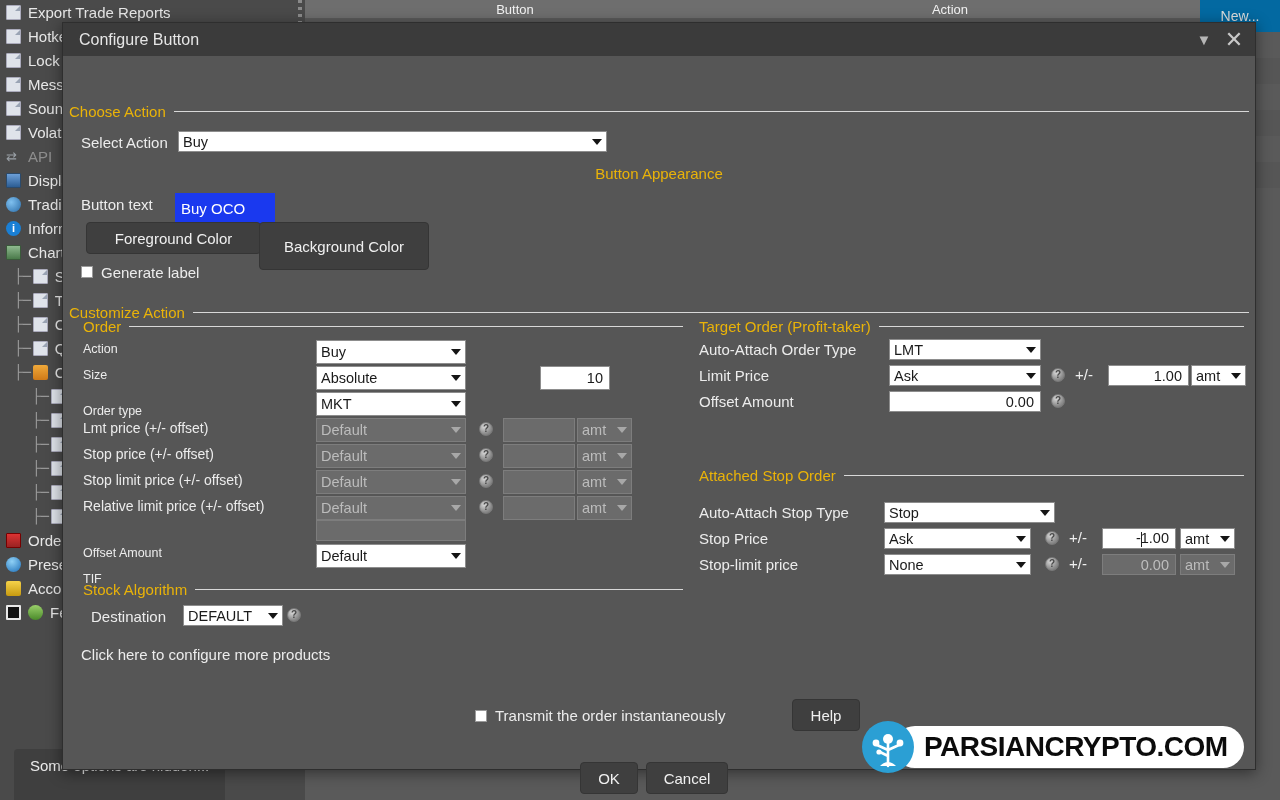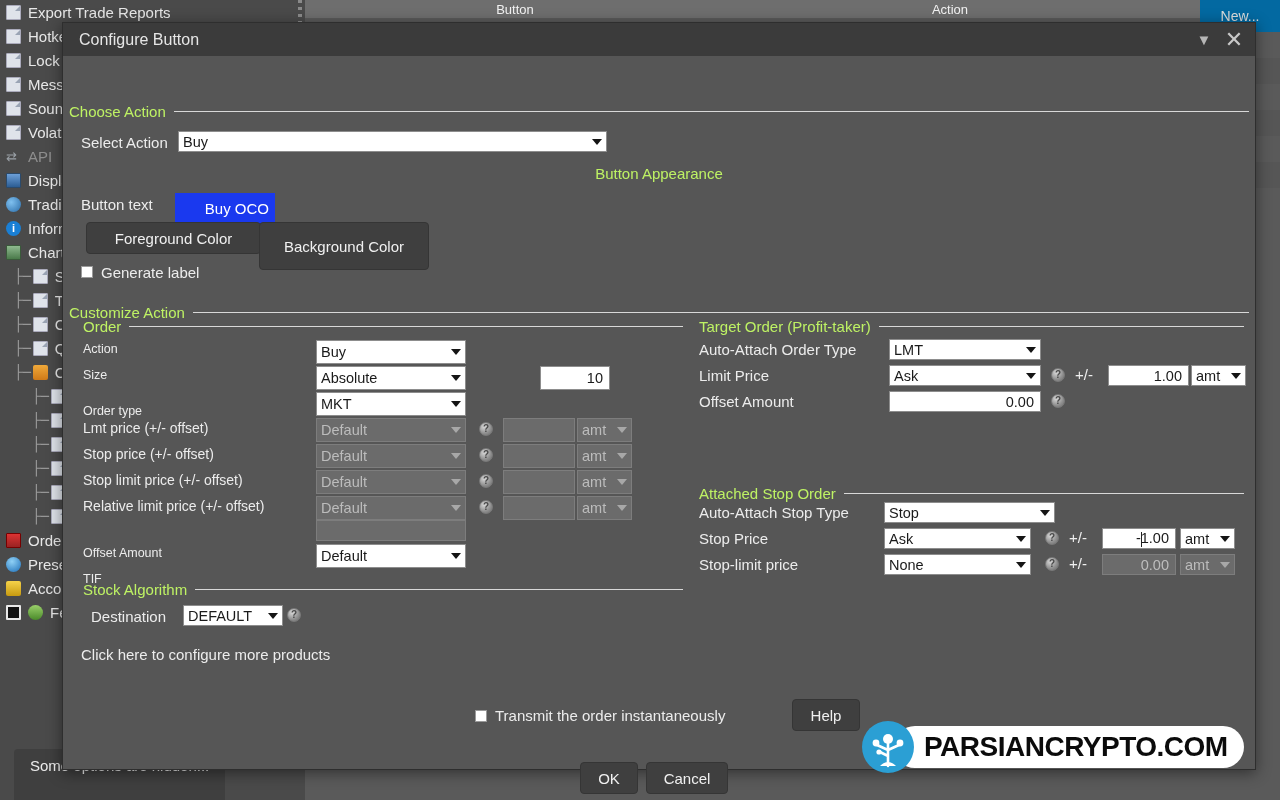--- a/index.html
+++ b/index.html
@@ -135,21 +135,21 @@
   #dlg-body {
     position: relative;
     height: 714px;
     padding: 0;
   }
 
   
   .group {
     position: absolute;
     display: flex; align-items: center;
-    color: #bef264; font-size: 15px;
+    color: #eab308; font-size: 15px;
     white-space: nowrap;
   }
   .group .gline {
     height: 1px; background: #d8d8d8; margin-left: 8px;
     flex: 1;
   }
 
   .lbl {
     position: absolute;
     color: #ececec;
@@ -246,21 +246,20 @@
 
   
   #btn-text-field {
     position: absolute;
     background: #1a39ef;
     color: #ffffff;
     font-size: 15px;
     height: 31px;
     display: flex; align-items: center;
     padding: 0 6px;
-    justify-content: flex-end;
   }
 
   
   #watermark {
     position: absolute; left: 862px; top: 722px;
     display: flex; align-items: center;
     height: 50px;
   }
   #wm-logo {
     width: 52px; height: 52px; border-radius: 50%;
@@ -582,21 +581,21 @@
     <div class="txt" style="left:1045px; top:309px; width:81px;">1.00</div>
     <div class="sel" style="left:1128px; top:309px; width:55px;">
       <span>amt</span>
       <span class="arrow"></span>
     </div>
 
     <div class="lbl" style="left:636px; top:337px;">Offset Amount</div>
     <div class="txt" style="left:826px; top:335px; width:152px;">0.00</div>
     <div class="helpdot" style="left:988px; top:338px;">?</div>
 
-    <div class="group" style="left:636px; top:429px; width:545px;">
+    <div class="group" style="left:636px; top:411px; width:545px;">
       <span>Attached Stop Order</span>
       <span class="gline"></span>
     </div>
 
     <div class="lbl" style="left:636px; top:448px;">Auto-Attach Stop Type</div>
     <div class="sel" style="left:821px; top:446px; width:171px;">
       <span>Stop</span>
       <span class="arrow"></span>
     </div>
 

